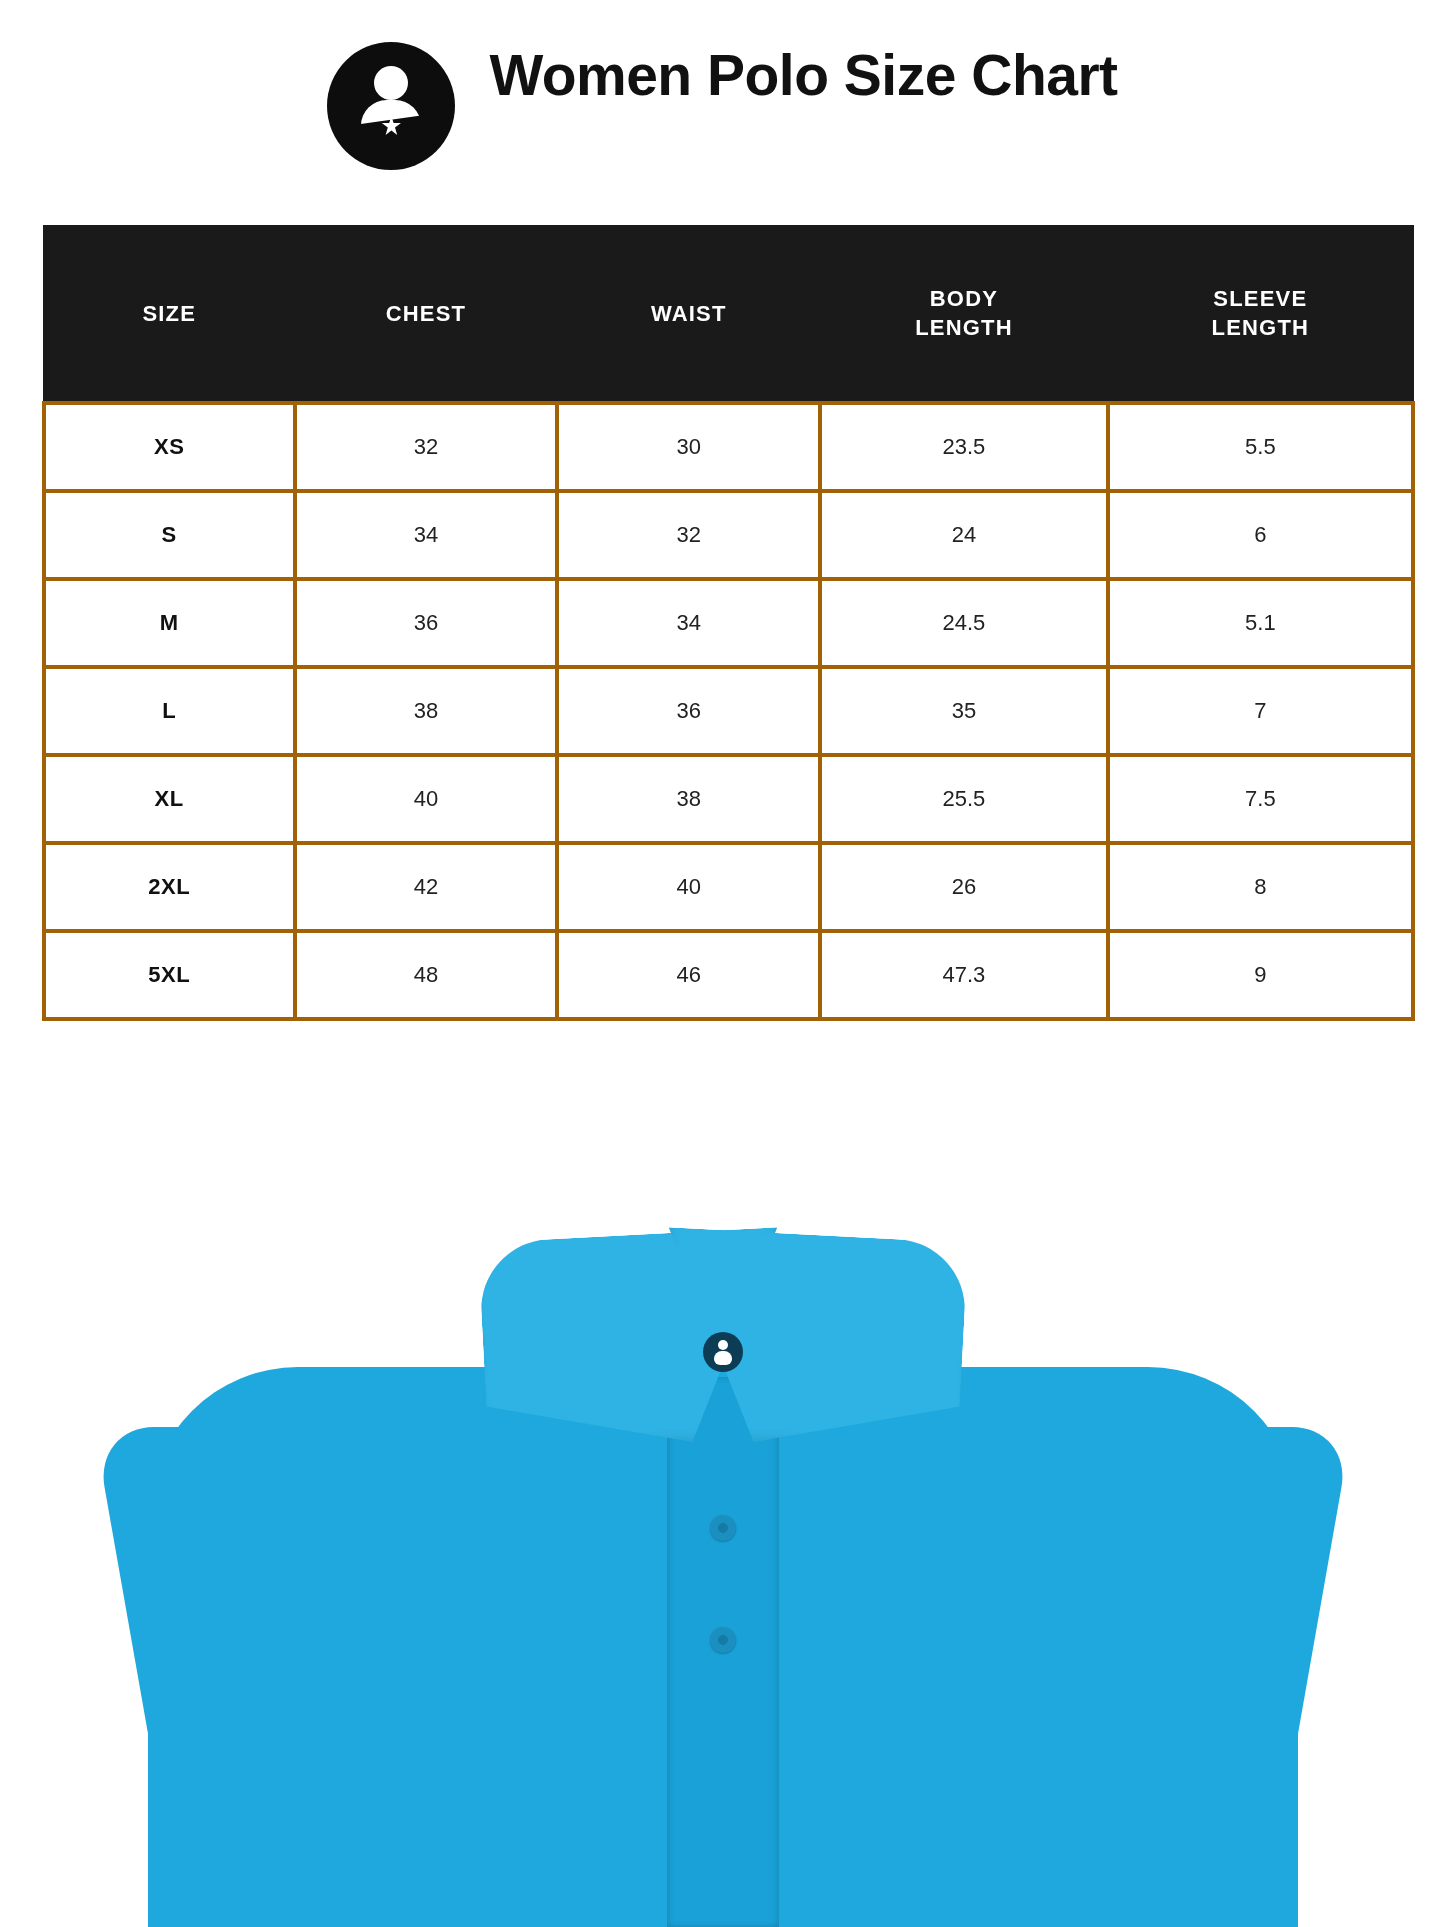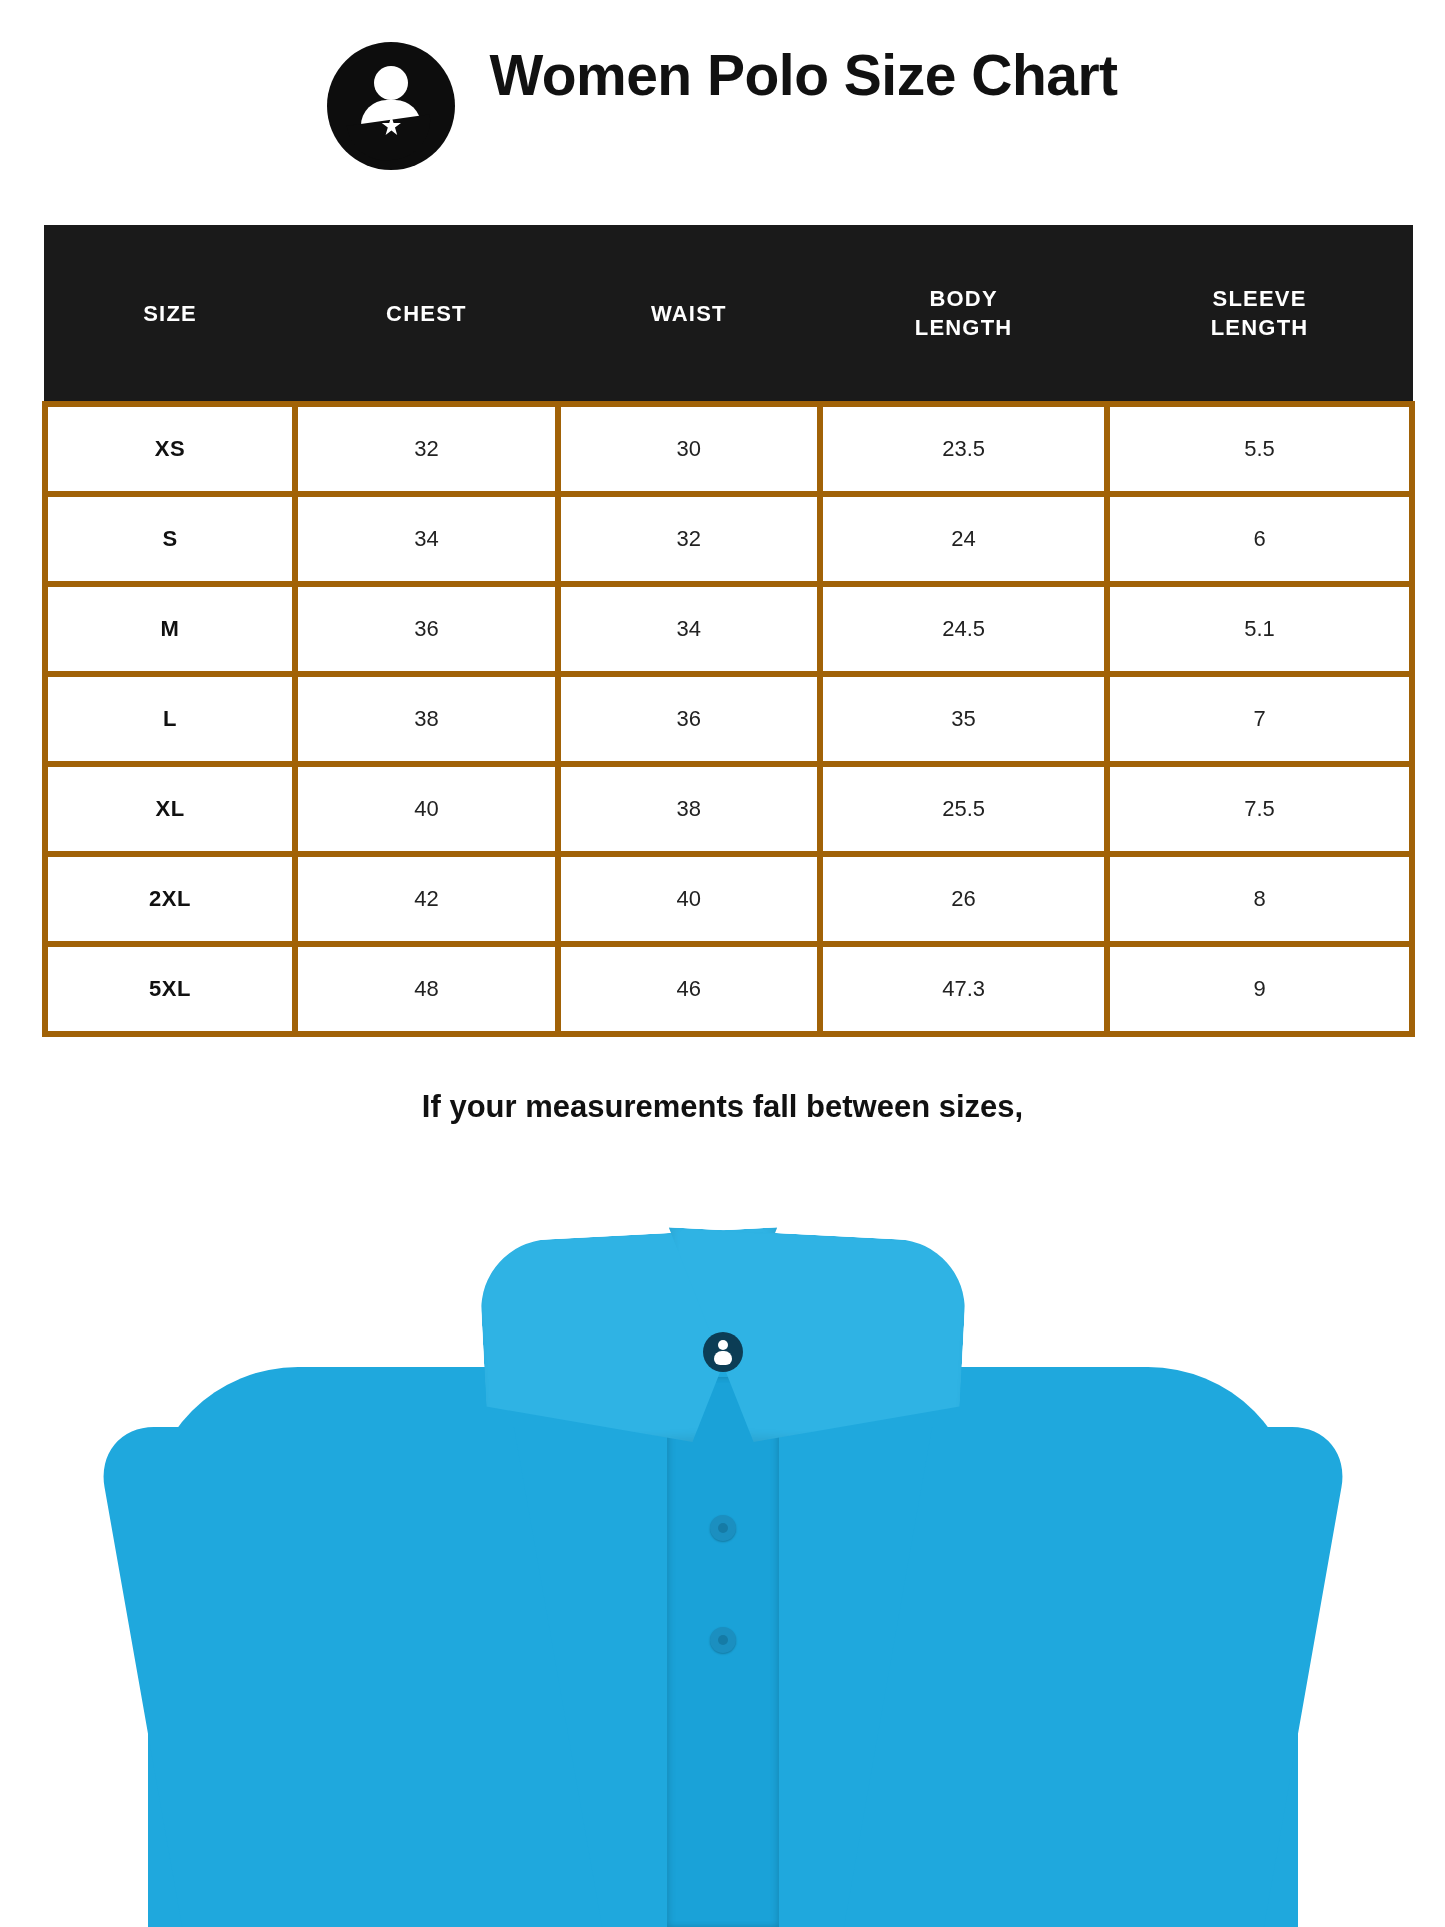--- a/index.html
+++ b/index.html
@@ -92,21 +92,21 @@
     font-size: 22px;
     font-weight: bold;
     letter-spacing: 1.2px;
     padding: 26px 6px;
     height: 122px;
     border: 2px solid #1a1a1a;
     vertical-align: middle;
     line-height: 1.3;
   }
   table.size-table tbody td {
-    border: 6px solid #a16207;
+    border: 4px solid #a16207;
     height: 82px;
     text-align: center;
     font-size: 22px;
     color: #222222;
     vertical-align: middle;
   }
   table.size-table tbody td.size-cell {
     font-weight: bold;
     font-size: 22px;
     letter-spacing: 0.6px;
@@ -353,21 +353,20 @@
         <td>48</td>
         <td>46</td>
         <td>47.3</td>
         <td>9</td>
       </tr>
     </tbody>
   </table>
 </div>
 
 <div class="note">
-  <div>If your measurements fall between sizes,</div>
 </div>
 
 <div class="polo-area">
   <div class="polo">
     <div class="shoulders"></div>
     <div class="left-shoulder"></div>
     <div class="right-shoulder"></div>
     <div class="placket"></div>
     <div class="collar-left"></div>
     <div class="collar-right"></div>

